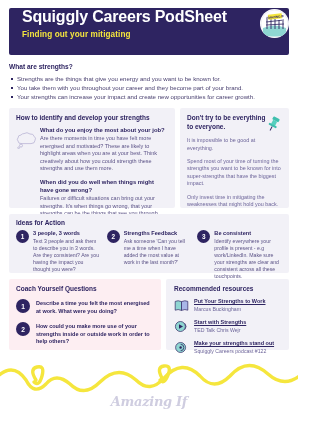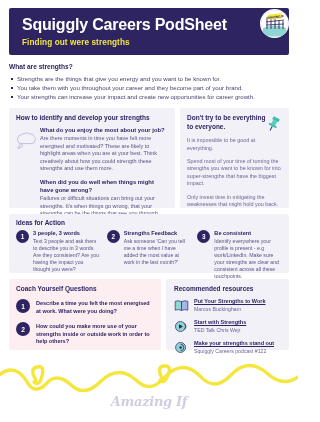--- a/index.html
+++ b/index.html
@@ -11,21 +11,21 @@
     position: relative;
   }
   .page { position: relative; width: 298px; height: 422px; background: #fff; }
 
   
   .header {
     position: absolute; left: 9px; top: 8px;
     width: 280px; height: 47px;
     background: #2e2461;
     border-radius: 2px;
-    display: flex; align-items: center;
+    display: flex; 
   }
   .header-text { padding-left: 13px; }
   .header-title {
     color: #ffffff; font-size: 16px; font-weight: bold;
     letter-spacing: -0.2px; line-height: 18px;
   }
   .header-sub {
     color: #f5e63d; font-size: 8.2px; font-weight: bold;
     margin-top: 4px; letter-spacing: 0.1px;
   }
@@ -153,21 +153,21 @@
   }
 </style>
 </head>
 <body>
 
 <div class="page">
 
   <div class="header">
     <div class="header-text">
       <div class="header-title">Squiggly Careers PodSheet</div>
-      <div class="header-sub">Finding out were strengths</div>
+      <div class="header-sub">Finding out your mitigating</div>
     </div>
   </div>
   <div class="badge">
     <svg width="29" height="29" viewBox="0 0 29 29" aria-hidden="true">
       <circle cx="14.5" cy="14.5" r="13.5" fill="#ffffff" stroke="#e6e4ee" stroke-width="0.6"></circle>
       <path d="M3 19 Q14.5 14 26 19 L26 26 Q14.5 29 3 26 Z" fill="#8fd6d2"></path>
       <path d="M7 20 L7 10 M11 20 L11 9 M15 20 L15 10 M19 20 L19 11 M23 20 L23 12" stroke="#2e2461" stroke-width="0.9" fill="none"></path>
       <path d="M6 13 L24 11 M6 16 L24 15" stroke="#2e2461" stroke-width="0.8" fill="none"></path>
       <rect x="8" y="5" width="14" height="5" rx="0.6" fill="#f5e63d" transform="rotate(-6 15 7.5)"></rect>
       <text x="15" y="9" font-family="Liberation Sans, sans-serif" font-size="3.1" font-weight="bold" fill="#2e2461" text-anchor="middle" transform="rotate(-6 15 7.5)">AMAZING IF</text>

